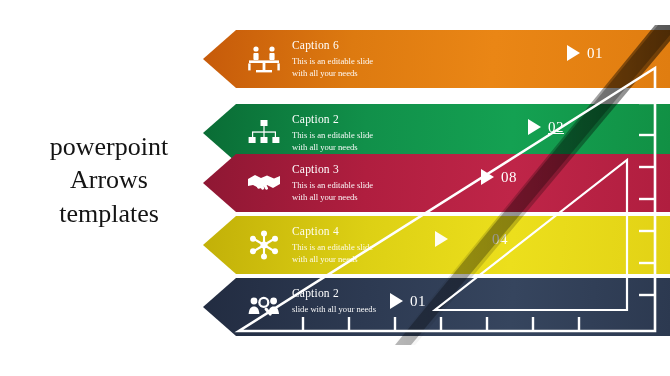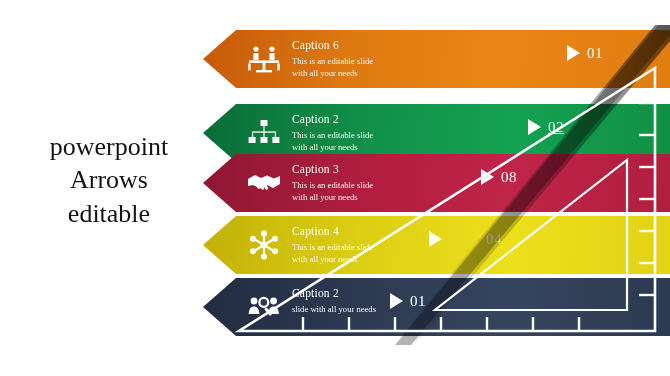--- a/index.html
+++ b/index.html
@@ -53,36 +53,36 @@
     position:absolute;top:0;height:46px;display:flex;align-items:center;gap:7px;color:#fff;
   }
   .num .tri{
     width:0;height:0;border-style:solid;border-width:8px 0 8px 13px;
     border-color:transparent transparent transparent #ffffff;
   }
   .num .n{font-size:15px;letter-spacing:.5px;}
   .band.b4 .num{color:#fffdf3;}
   .band.b4 .num .tri{border-left-color:#fffdf3;}
 
-  .n1{left:364px;} .n2{left:325px;text-decoration:underline;} .n3{left:278px;} .n4{left:226px;gap:44px;} .n5{left:187px;}
+  .n1{left:364px;} .n2{left:325px;text-decoration:underline;} .n3{left:278px;} .n4{left:232px;gap:44px;} .n5{left:187px;}
 
   
   #diag-shadow{
     position:absolute;left:203px;top:25px;width:467px;height:325px;pointer-events:none;
   }
 </style>
 </head>
 <body>
 
 <div id="slide">
 
   <div id="title">
     <div>powerpoint</div>
     <div>Arrows</div>
-    <div>editable</div>
+    <div>templates</div>
   </div>
 
   <div class="band b1">
     <div class="band-inner">
       <div class="ico">
         <svg width="34" height="28" viewBox="0 0 34 28" fill="#fff">
           <circle cx="9" cy="4" r="2.6"></circle>
             <circle cx="25" cy="4" r="2.6"></circle>
           <rect x="6.4" y="8" width="5.2" height="7" rx="1"></rect>
           <rect x="22.4" y="8" width="5.2" height="7" rx="1"></rect>

